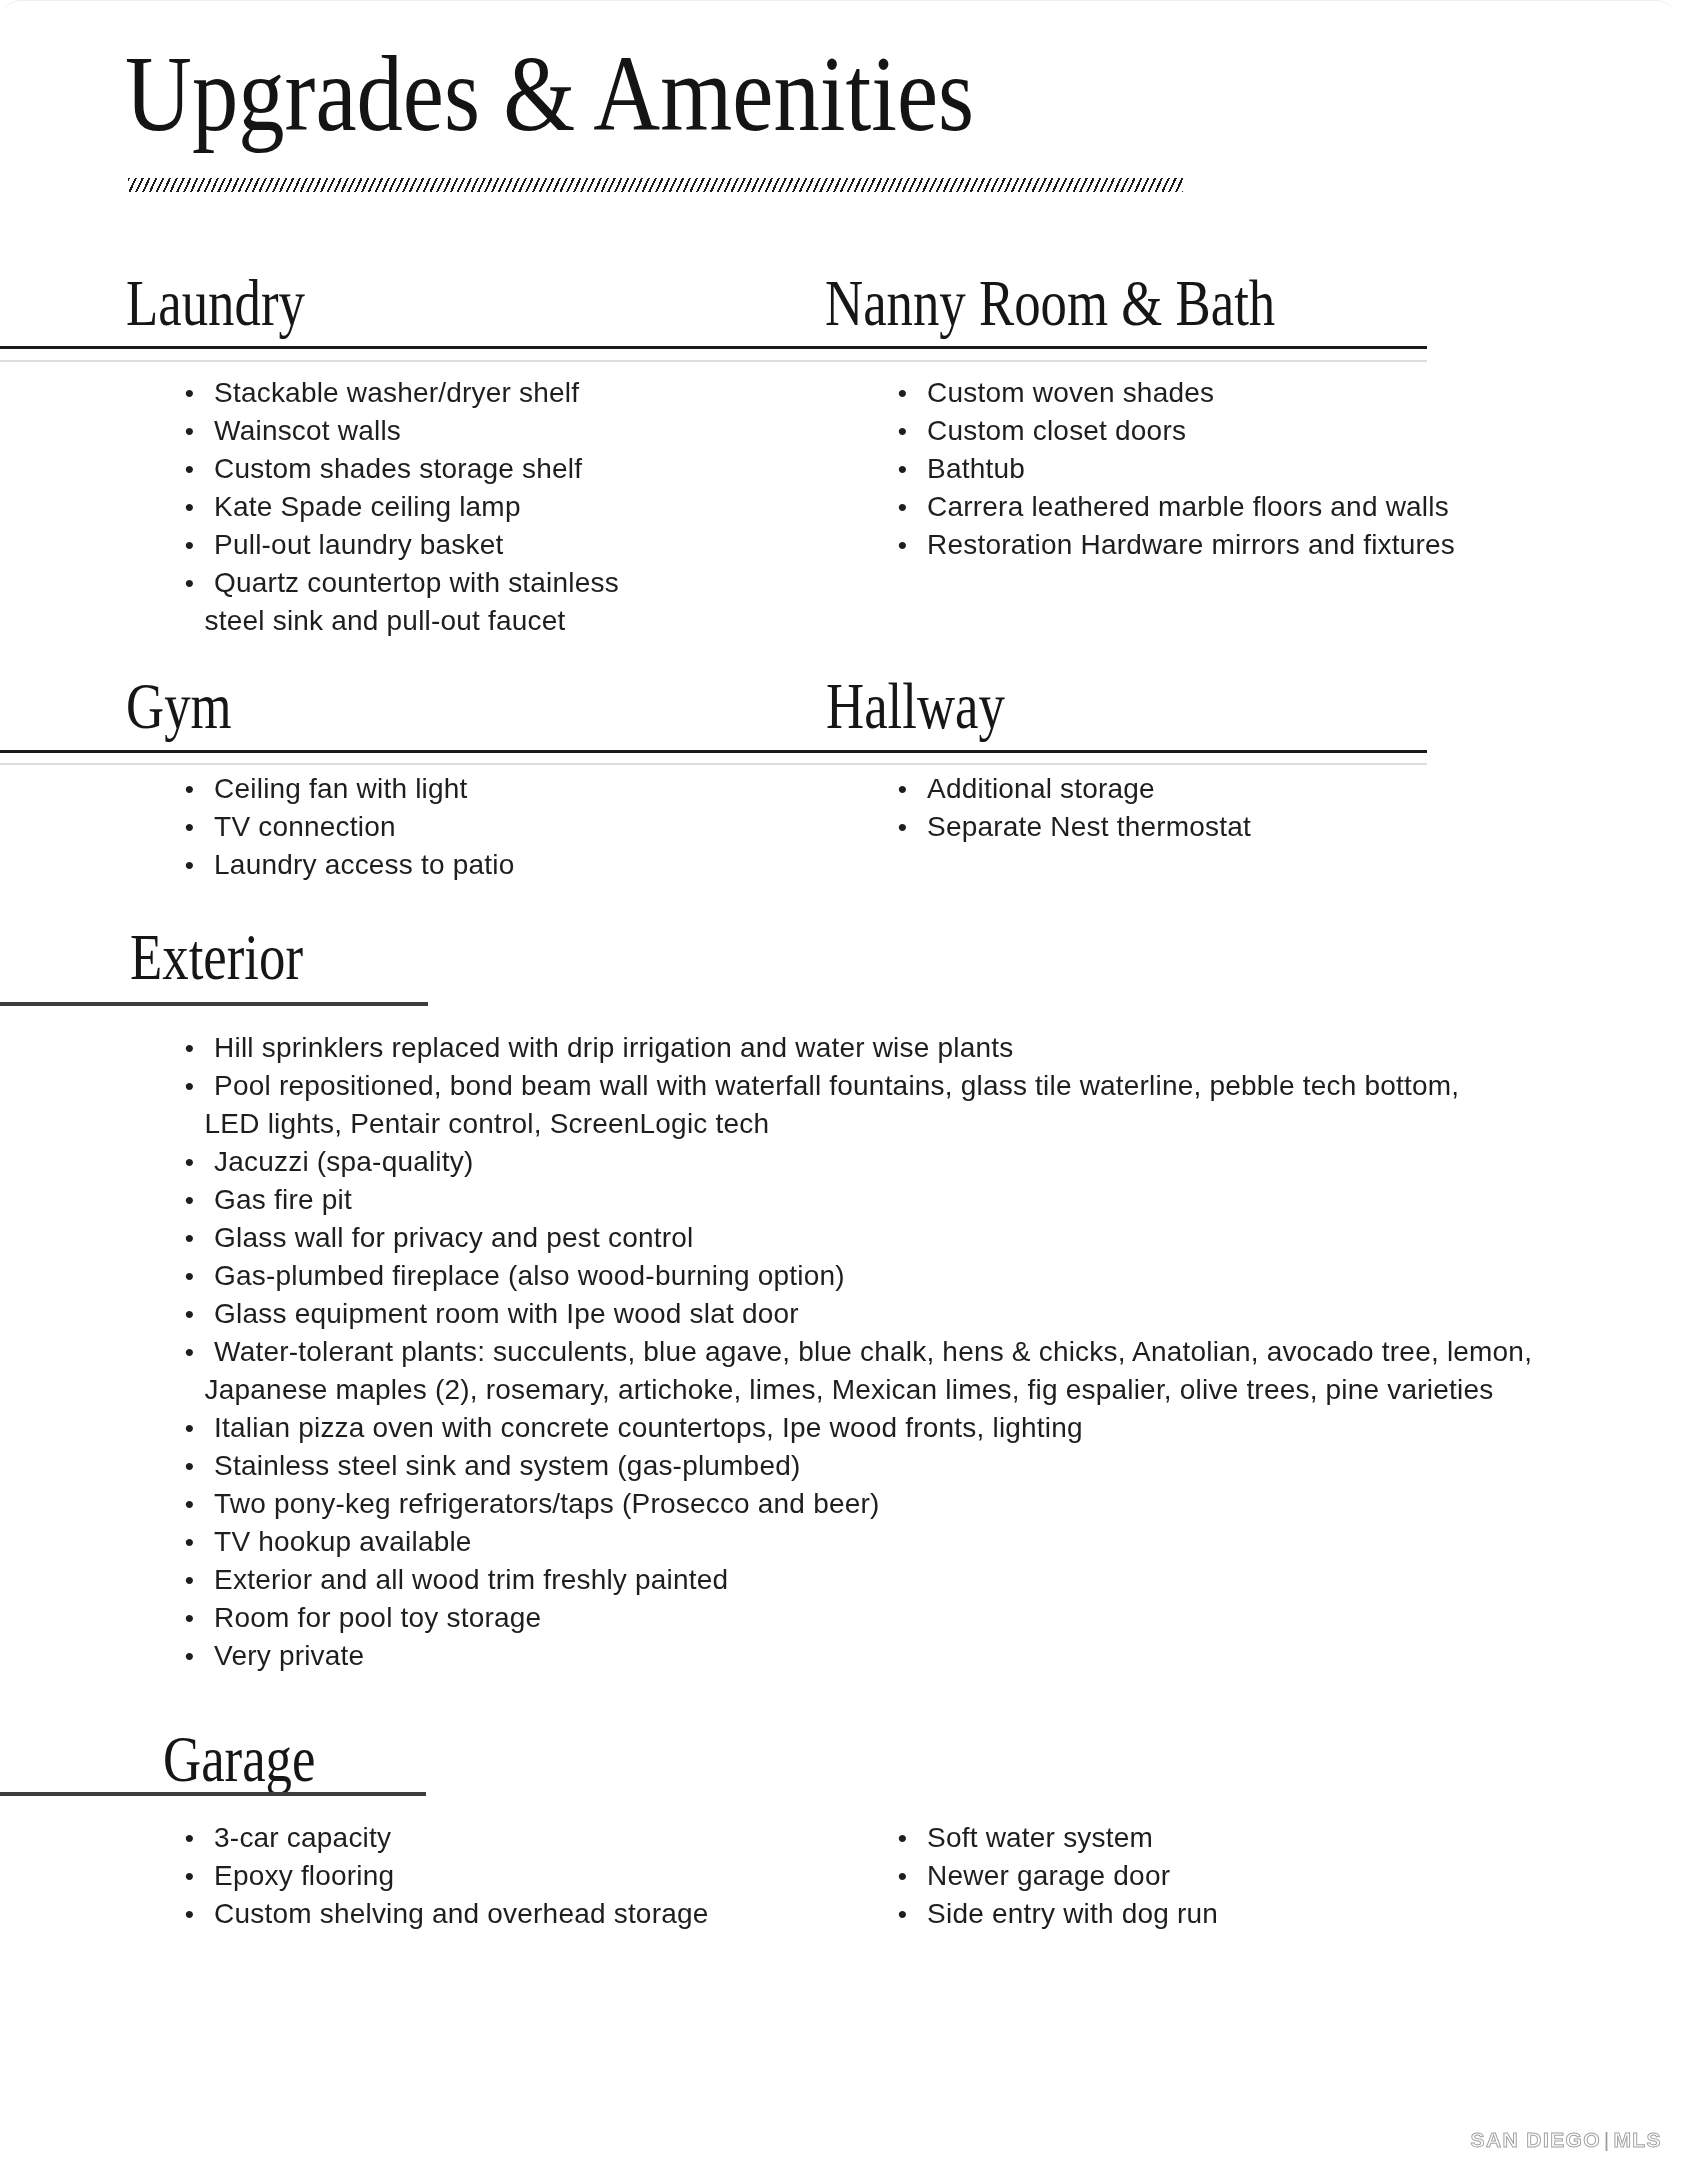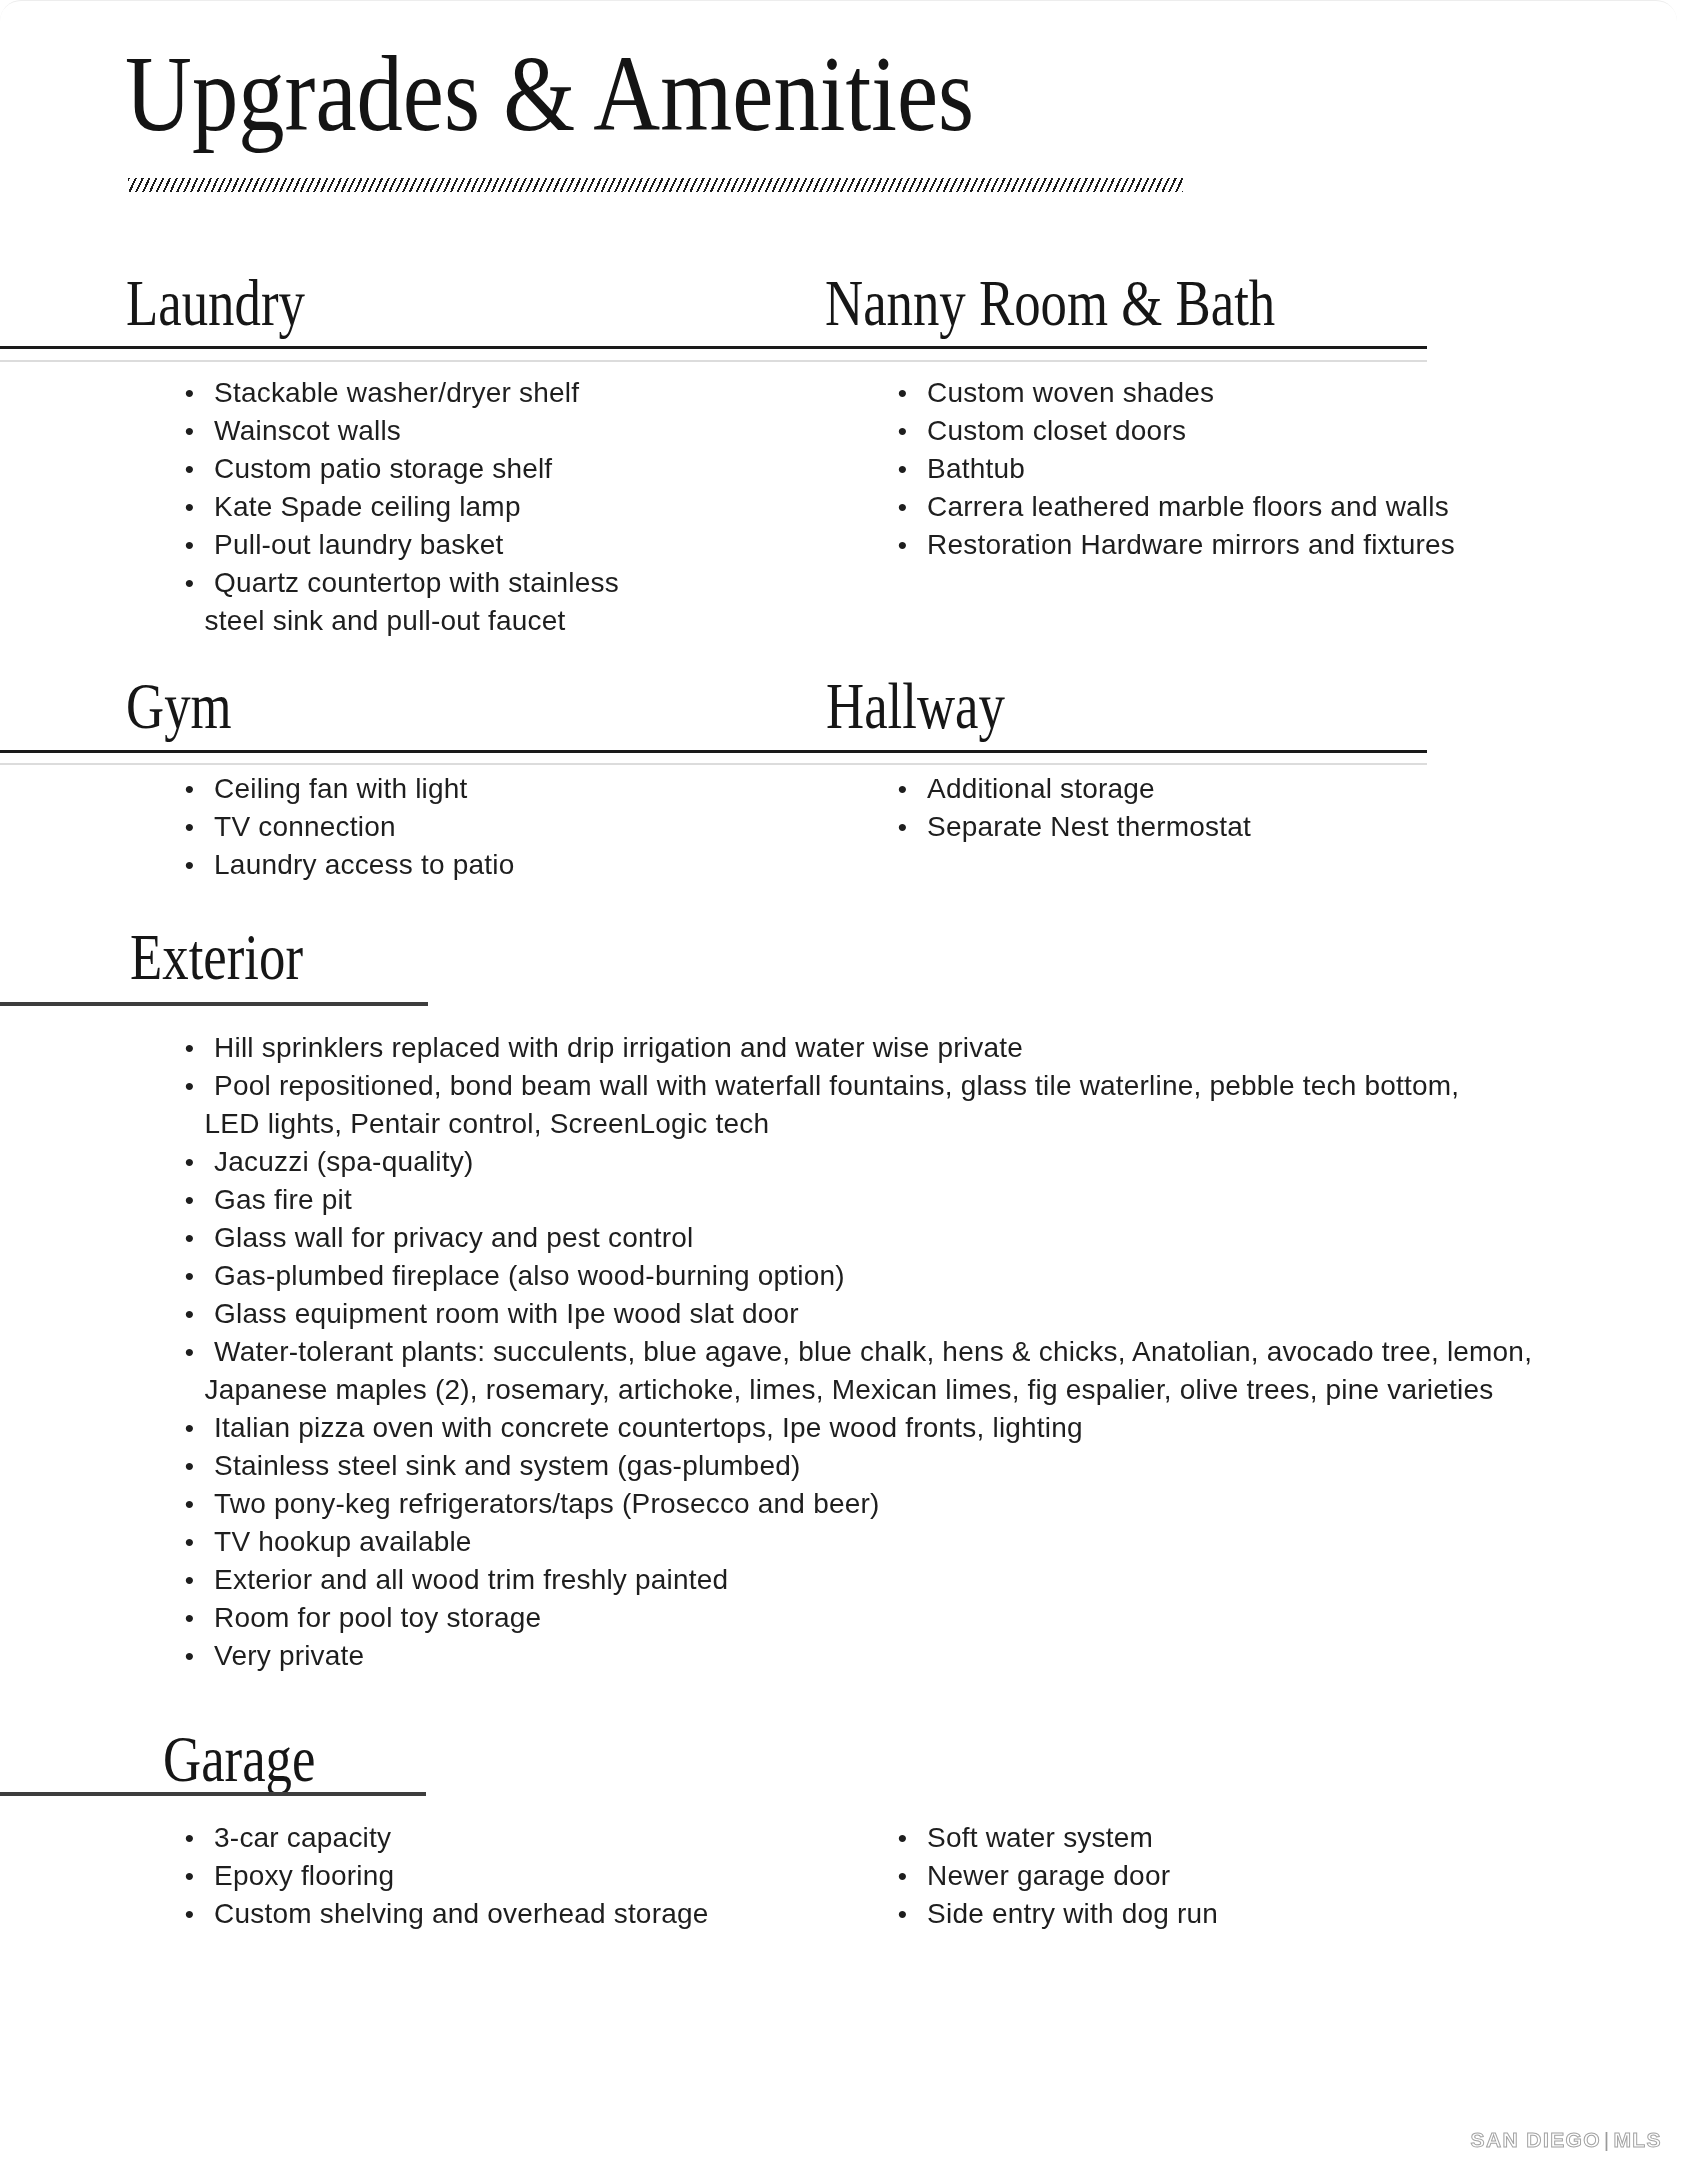--- a/index.html
+++ b/index.html
@@ -141,21 +141,21 @@
       <li>
         <span class="dot">•</span>
         <span class="txt">Stackable washer/dryer shelf</span>
       </li>
       <li>
         <span class="dot">•</span>
         <span class="txt">Wainscot walls</span>
       </li>
       <li>
         <span class="dot">•</span>
-        <span class="txt">Custom patio storage shelf</span>
+        <span class="txt">Custom shades storage shelf</span>
       </li>
       <li>
         <span class="dot">•</span>
         <span class="txt">Kate Spade ceiling lamp</span>
       </li>
       <li>
         <span class="dot">•</span>
         <span class="txt">Pull-out laundry basket</span>
       </li>
       <li>
@@ -213,21 +213,21 @@
         <span class="dot">•</span>
         <span class="txt">Separate Nest thermostat</span>
       </li>
     </ul>
 
   <h2 class="sec-heading" id="heading-exterior">Exterior</h2>
   <div class="rule" id="rule-exterior"></div>
   <ul class="blist" id="list-exterior">
       <li>
         <span class="dot">•</span>
-        <span class="txt">Hill sprinklers replaced with drip irrigation and water wise private</span>
+        <span class="txt">Hill sprinklers replaced with drip irrigation and water wise plants</span>
       </li>
       <li>
         <span class="dot">•</span>
         <span class="txt">Pool repositioned, bond beam wall with waterfall fountains, glass tile waterline, pebble tech bottom,<br>LED lights, Pentair control, ScreenLogic tech</span>
       </li>
       <li>
         <span class="dot">•</span>
         <span class="txt">Jacuzzi (spa-quality)</span>
       </li>
       <li>

